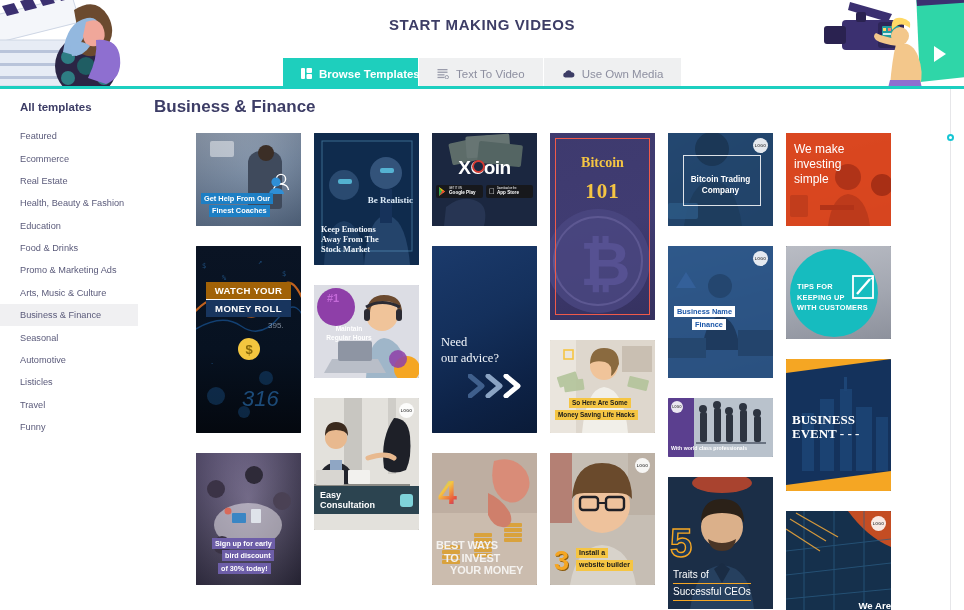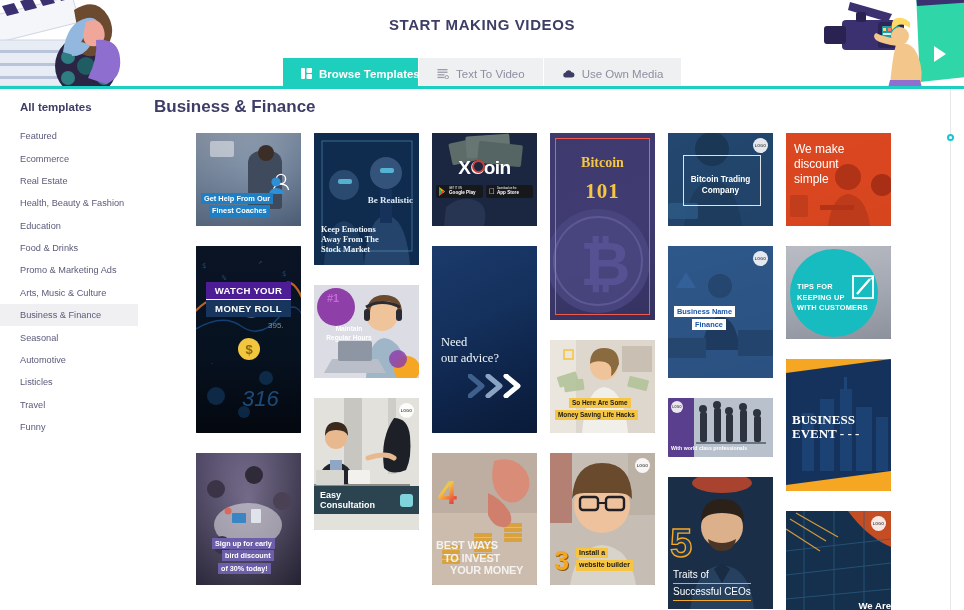--- a/index.html
+++ b/index.html
@@ -296,21 +296,21 @@
             </g>
             <g fill="#1d5f9e" opacity=".35">
               <circle cx="20" cy="150" r="9"></circle>
                 <circle cx="70" cy="132" r="7"></circle>
                 <circle cx="48" cy="166" r="6"></circle>
             </g>
             <text x="46" y="160" fill="#2f7fc9" opacity=".55" font-size="22" font-family="sans-serif" font-style="italic">316</text>
             <text x="72" y="82" fill="#c9d6e6" opacity=".6" font-size="8" font-family="sans-serif">395.</text>
           </svg>
           <div style="position:absolute;left:10px;top:36px;right:10px;">
-            <div style="background:#4c1d95;color:#fff;font-size:9.6px;font-weight:bold;letter-spacing:.3px;padding:3px 4px;text-align:center;border-bottom:1.6px solid #fff;">WATCH YOUR</div>
+            <div style="background:#a16207;color:#fff;font-size:9.6px;font-weight:bold;letter-spacing:.3px;padding:3px 4px;text-align:center;border-bottom:1.6px solid #fff;">WATCH YOUR</div>
             <div style="background:#18355e;color:#fff;font-size:9.6px;font-weight:bold;letter-spacing:.3px;padding:3px 8px;text-align:center;">MONEY ROLL</div>
           </div>
           <div style="position:absolute;left:42px;top:92px;width:22px;height:22px;border-radius:50%;background:#f3c63f;display:flex;align-items:center;justify-content:center;color:#8a6a0a;font-size:13px;font-weight:bold;">$</div>
         </div>
 
         <div class="card pt">
           <div class="bg" style="background:linear-gradient(150deg,#6b5f8a 0%,#4a4360 45%,#2b2839 100%);"></div>
           <div class="ov" style="background:radial-gradient(ellipse at 50% 35%,rgba(200,190,215,.30),rgba(30,28,42,.55));"></div>
           <svg style="position:absolute;inset:0" width="105" height="132" viewBox="0 0 105 132">
             <ellipse cx="52" cy="72" rx="34" ry="22" fill="#e7e3ea" opacity=".55"></ellipse>
@@ -627,21 +627,21 @@
           <svg style="position:absolute;inset:0" width="105" height="93" viewBox="0 0 105 93">
             <rect x="0" y="0" width="105" height="93" fill="#d9461f" opacity=".92"></rect>
             <circle cx="62" cy="44" r="13" fill="#b03318"></circle>
             <path d="M42 93 q4 -30 20 -32 q18 2 22 32 Z" fill="#bd3a1b"></path>
             <circle cx="96" cy="52" r="11" fill="#a82f15"></circle>
             <rect x="4" y="62" width="18" height="22" rx="2" fill="#c23d1c"></rect>
             <rect x="34" y="72" width="34" height="5" fill="#b23318"></rect>
           </svg>
           <div class="cap" style="left:8px;top:9px;color:#ffffff;font-size:12px;line-height:1.26;">
             <div>We make</div>
-            <div>discount</div>
+            <div>investing</div>
             <div>simple</div>
           </div>
         </div>
 
         <div class="card sq">
           <div class="bg" style="background:linear-gradient(170deg,#b9bcc4 0%,#a3a7b1 55%,#8d919c 100%);"></div>
           <div style="position:absolute;left:4px;top:3px;width:88px;height:88px;border-radius:50%;background:#16bcbf;"></div>
           <div class="cap" style="left:11px;top:36px;color:#ffffff;font-size:7.4px;font-weight:bold;line-height:1.45;letter-spacing:.2px;">
             <div>TIPS FOR</div>
             <div>KEEPING UP</div>

